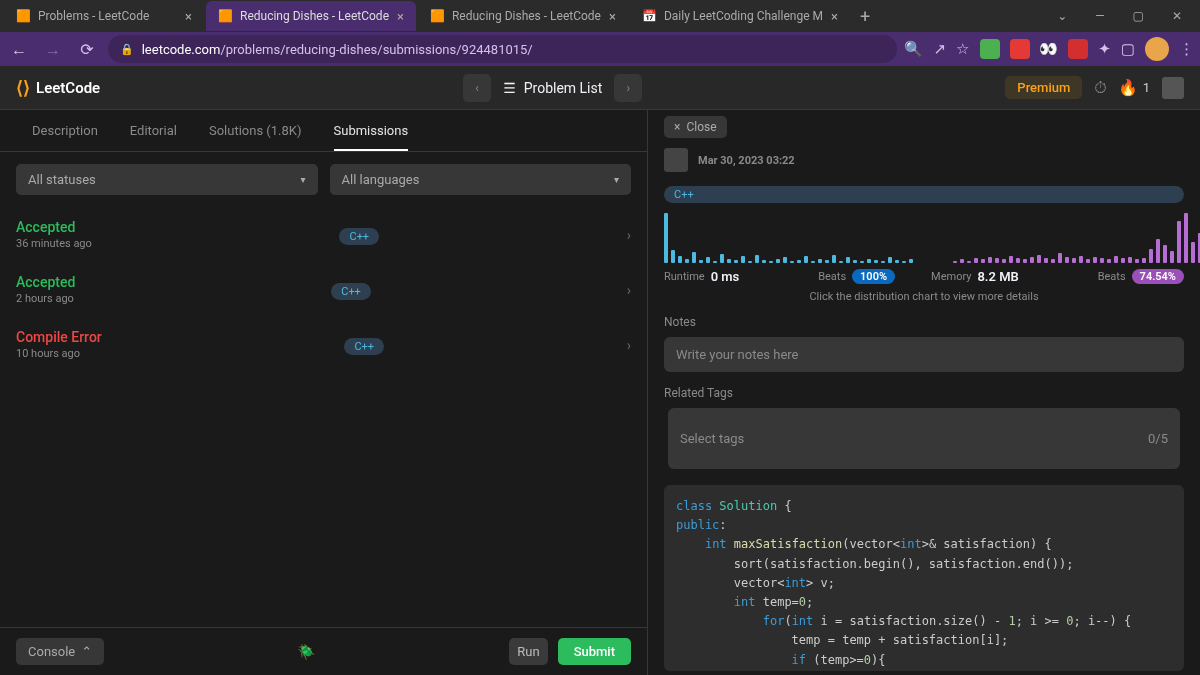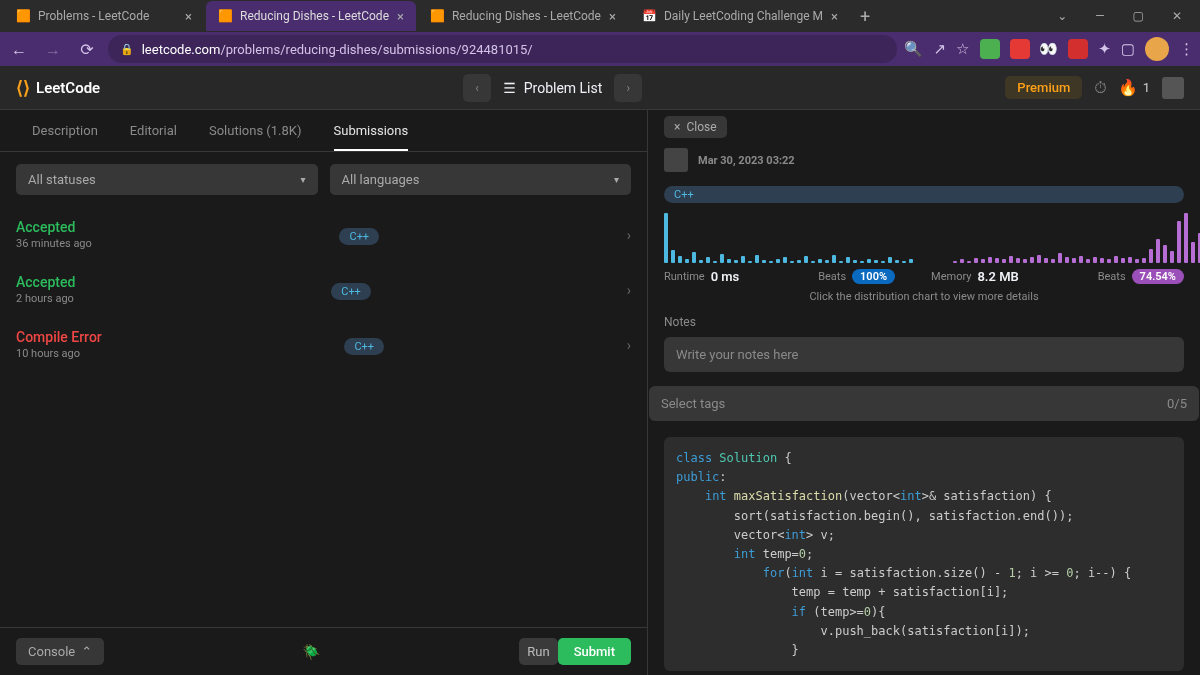--- a/index.html
+++ b/index.html
@@ -65,21 +65,21 @@
 .sub-left{}
 .sub-status{font-size:14px;font-weight:500;margin-bottom:2px;}
 .sub-status.accepted{color:#2cbb5d;}
 .sub-status.error{color:#ef4743;}
 .sub-time{font-size:11px;color:#8a8a8a;}
 .sub-middle{}
 .lang-badge{background:#2d3f50;color:#4db8e0;padding:2px 10px;border-radius:10px;font-size:11px;}
 .sub-chev{color:#666;font-size:14px;}
 
 
-.bottom-bar{display:flex;align-items:center;padding:10px 16px;border-top:1px solid #373737;margin-top:23px;}
+.bottom-bar{display:flex;align-items:center;padding:10px 16px;gap:10px;border-top:1px solid #373737;margin-top:23px;}
 .console-btn{background:#373737;color:#aaa;padding:6px 12px;border-radius:5px;font-size:13px;display:flex;align-items:center;gap:6px;}
 .run-btn{background:#3a3a3a;color:#bbb;padding:6px 8px;border-radius:5px;font-size:13px;margin-left:auto;}
 .submit-btn{background:#2cbb5d;color:#fff;padding:6px 16px;border-radius:5px;font-size:13px;font-weight:500;}
 .debug-icon{color:#666;font-size:15px;margin-left:auto;}
 
 
 .close-bar{padding:6px 16px;}
 .close-btn{display:inline-flex;align-items:center;gap:6px;background:#373737;color:#aaa;padding:4px 10px;border-radius:5px;font-size:12px;}
 .sub-header{display:flex;align-items:center;padding:4px 16px 8px;gap:10px;}
 .sub-avatar{width:24px;height:24px;border-radius:3px;background:#444;}
@@ -96,21 +96,21 @@
 .stat-label{color:#8a8a8a;font-size:11px;}
 .stat-val{color:#eff1f6;font-weight:600;font-size:13px;}
 .beats-pill{background:#0a6abf;color:#fff;padding:1px 8px;border-radius:10px;font-size:11px;font-weight:600;}
 .beats-pill.mem{background:#9b4fb8;}
 .stats-spacer{flex:1;}
 .chart-hint{text-align:center;font-size:11px;color:#8a8a8a;padding:4px 0 8px;}
 
 
 .section-label{font-size:12px;color:#8a8a8a;padding:4px 16px;}
 .notes-input{margin:4px 16px 10px;background:#373737;border-radius:6px;padding:10px 12px;color:#8a8a8a;font-size:13px;}
-.tags-input{margin:4px 1px 12px;background:#373737;border-radius:6px;padding:10px 12px;display:flex;justify-content:space-between;color:#8a8a8a;font-size:13px;}
+.tags-input{margin:4px 20px 12px;background:#373737;border-radius:6px;padding:23px 12px;display:flex;justify-content:space-between;color:#8a8a8a;font-size:13px;}
 
 
 .code-box{margin:4px 16px;background:#2d2d2d;border-radius:6px;padding:12px;font-family:Consolas,Monaco,monospace;font-size:12px;line-height:1.6;overflow:auto;}
 .code-box .kw{color:#3d9cd6;}
 .code-box .cls{color:#4ec9b0;}
 .code-box .type{color:#3d9cd6;}
 .code-box .fn{color:#dcdcaa;}
 .code-box .num{color:#b5cea8;}
 .code-box pre{white-space:pre;color:#ccc;}
 </style>
@@ -359,20 +359,21 @@
       </div>
       <div class="stats-spacer"></div>
       <span class="stat-label">Beats</span>
       <span class="beats-pill mem">74.54%</span>
     </div>
     <div class="chart-hint">Click the distribution chart to view more details</div>
 
     <div class="section-label">Notes</div>
     <div class="notes-input">Write your notes here</div>
 
+    <div class="section-label">Related Tags</div>
     <div class="tags-input">
       <span>Select tags</span>
       <span>0/5</span>
     </div>
 
     <div class="code-box">
 <pre><span class="kw">class</span> <span class="cls">Solution</span><span> {</span>
 <span class="kw">public</span><span>:</span>
     <span class="type">int</span> <span class="fn">maxSatisfaction</span><span>(vector&lt;</span><span class="type">int</span><span>&gt;&amp; satisfaction) {</span>
 <span>        sort(satisfaction.begin(), satisfaction.end());</span>

